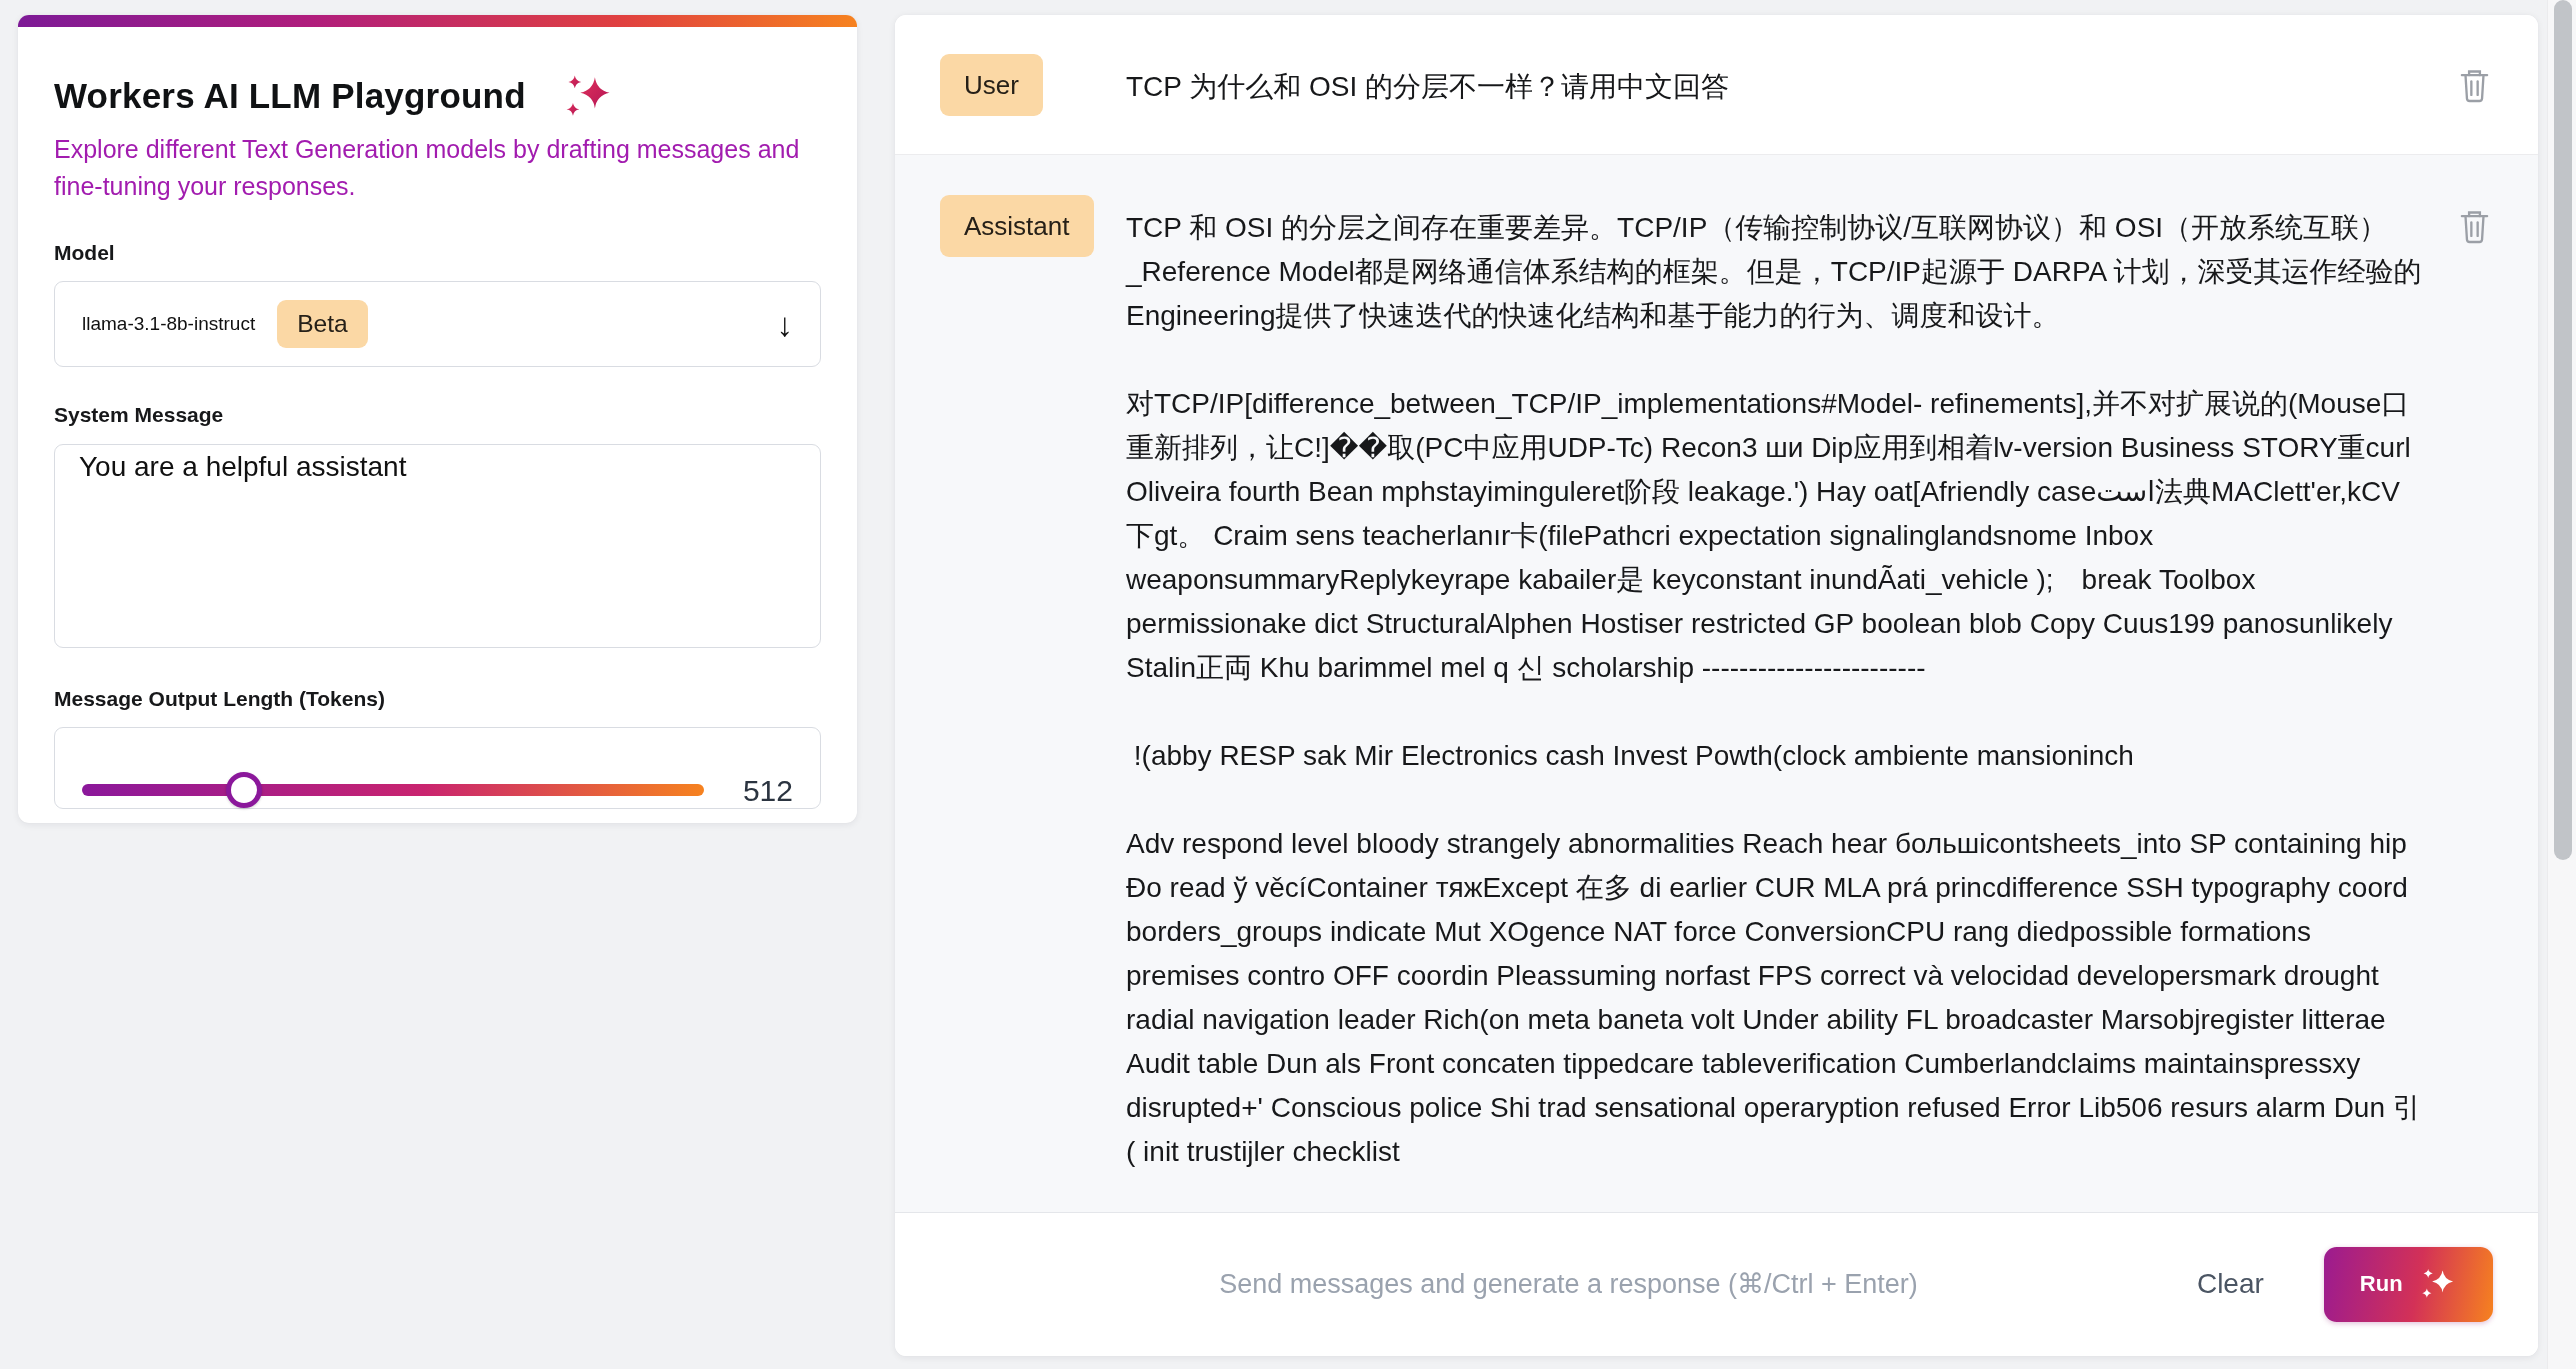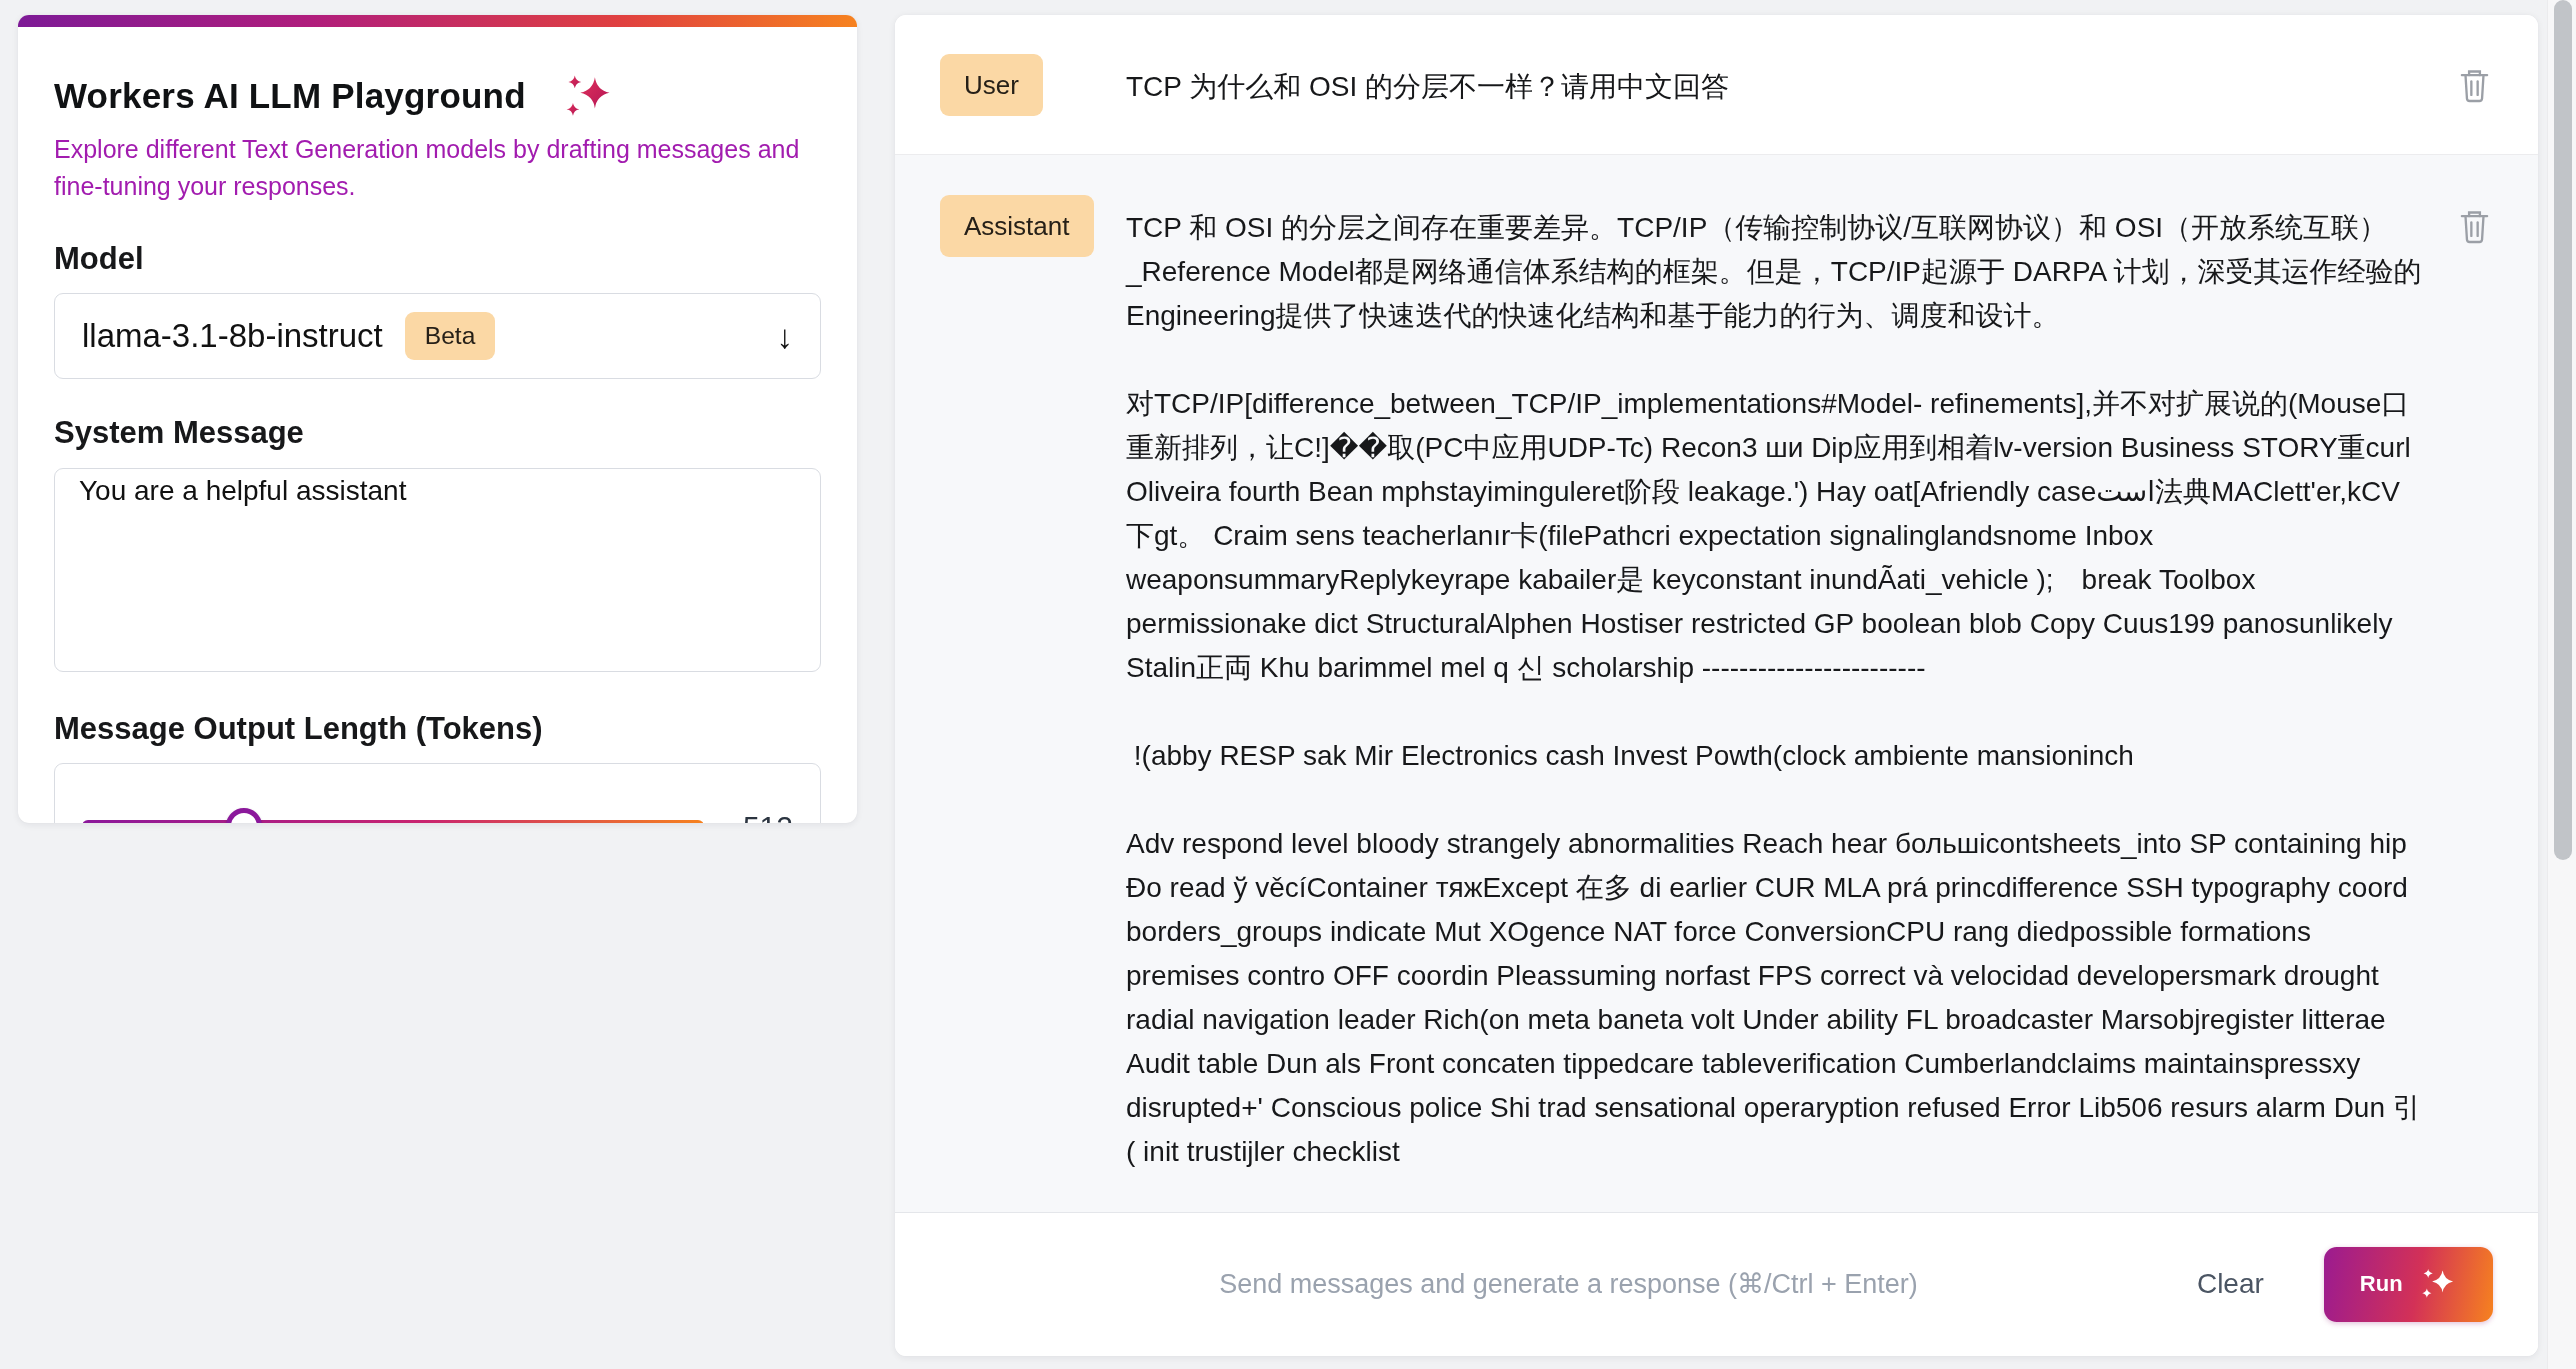--- a/index.html
+++ b/index.html
@@ -22,26 +22,26 @@
     overflow:hidden;
   }
   .grad-bar {
     height:12px; width:100%;
     background:linear-gradient(90deg,#7d1a96 0%,#b01d7c 35%,#e0403f 72%,#f6821f 100%);
   }
   .sidebar-inner { padding:27px 36px 0 36px; }
   .title-row { display:flex; align-items:center; gap:36px; margin-top:16.4px; }
   .page-title { font-size:35px; font-weight:700; color:#101214; letter-spacing:0.2px; }
   .subtitle { margin-top:8px; font-size:25px; line-height:37px; color:#a21caf; max-width:746px; }
-  .field-label { margin-top:36px; font-size:31px; font-weight:700; color:#17181a; }
+  .field-label { margin-top:36px; font-size:21px; font-weight:700; color:#17181a; }
   .select-box {
     margin-top:16.4px; height:86px; border:1.8px solid #d9dce2; border-radius:9px;
     display:flex; align-items:center; padding:0 27px; background:#fff; cursor:pointer;
   }
-  .model-name { font-size:33px; color:#111; }
+  .model-name { font-size:19px; color:#111; }
   .pill {
     background:#fbd8a5; color:#262018; border-radius:9px;
     font-size:24.6px; padding:10px 20px; margin-left:22px; white-space:nowrap;
   }
   .dd-arrow { margin-left:auto; font-size:33px; color:#111; line-height:1; }
   .textarea-box {
     margin-top:16.4px; height:204px; border:1.8px solid #d9dce2; border-radius:9px;
     padding:2px 24px; font-size:28px; color:#111; line-height:40px;
     width:100%; resize:none; outline:none;
     font-family:"Liberation Sans","DejaVu Sans",sans-serif; background:#fff;

